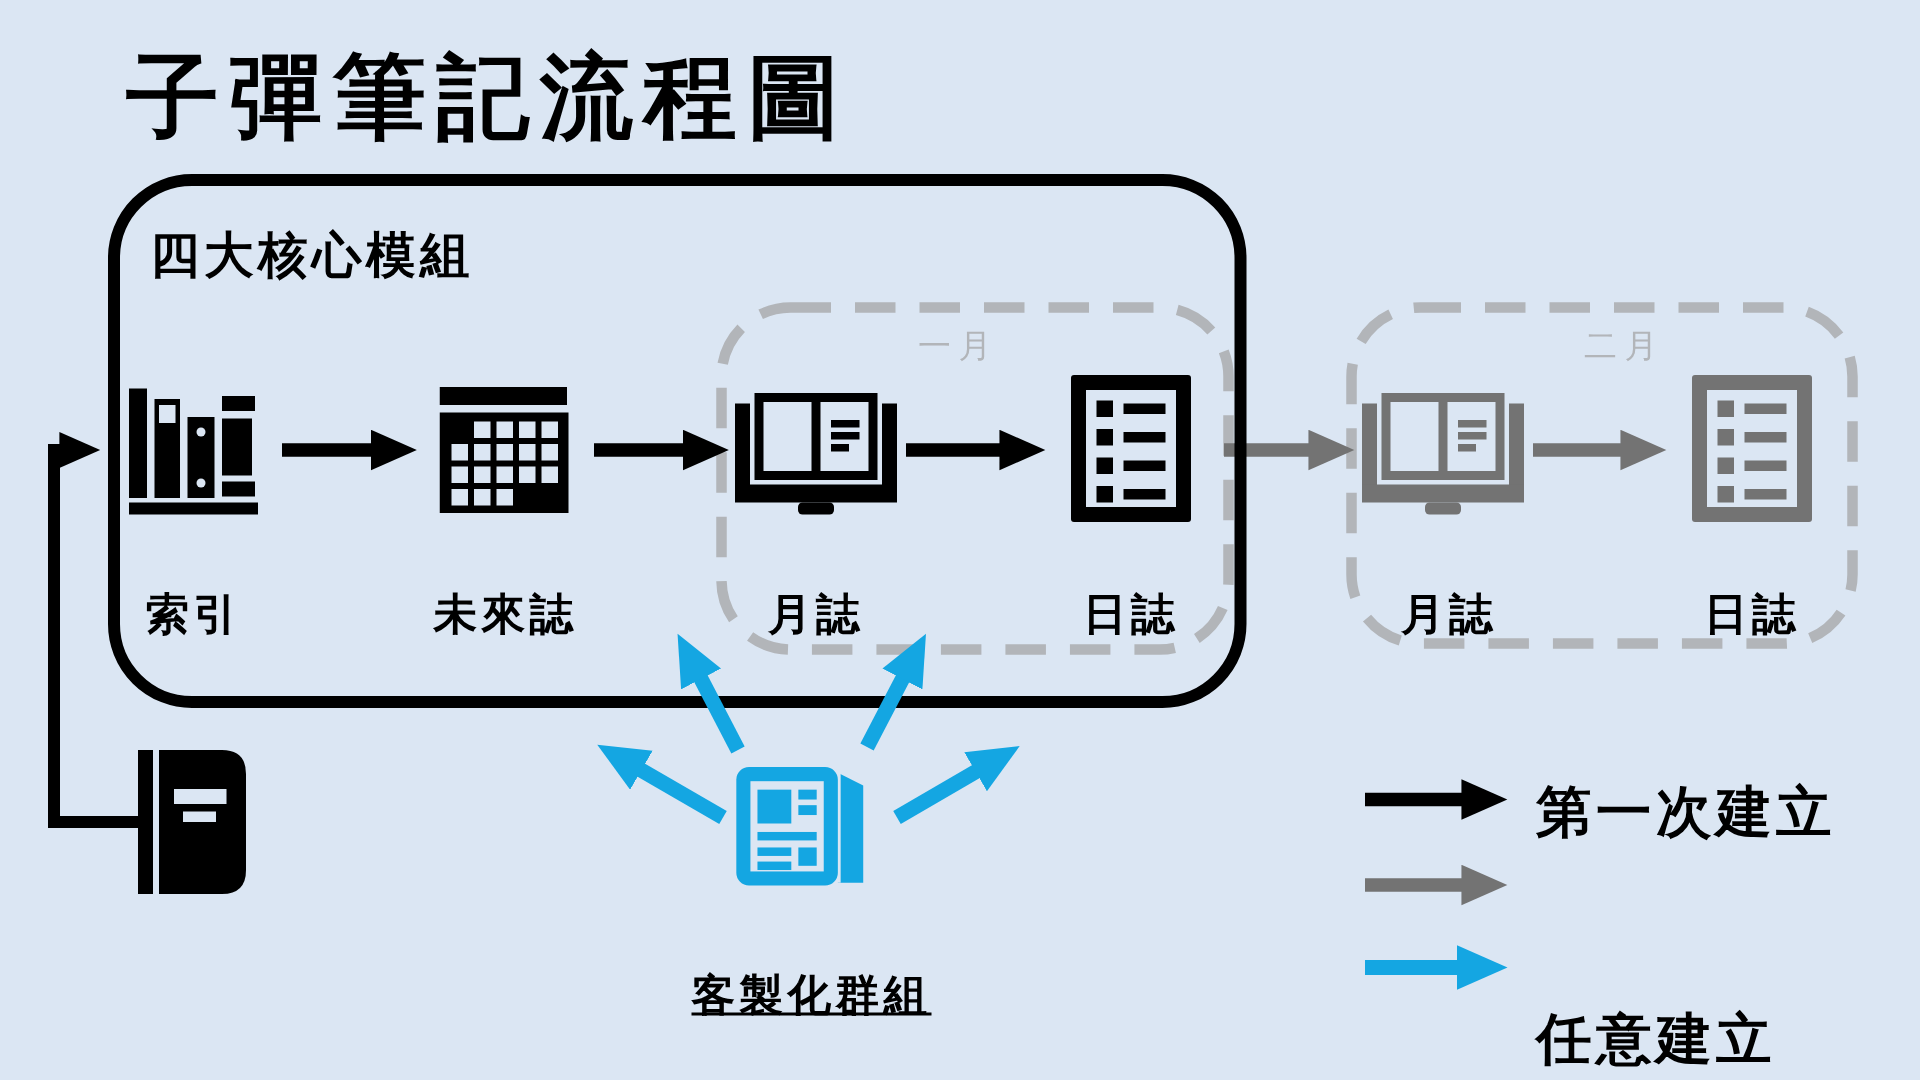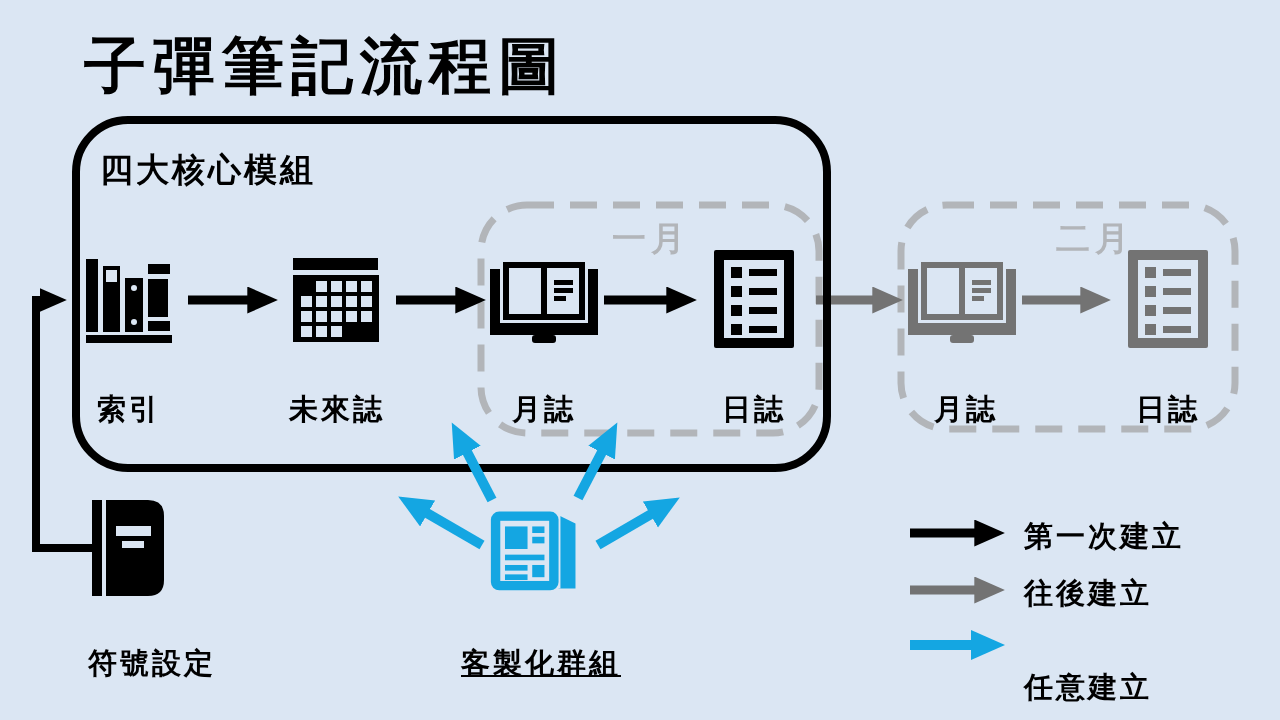--- a/index.html
+++ b/index.html
@@ -28,37 +28,37 @@
     left:72px;top:116px;width:759px;height:356px;
     border:8px solid var(--ink);border-radius:56px;
     box-sizing:border-box;z-index:3;pointer-events:none;
   }
   .core-box-label{
     left:100px;top:148px;
     font-size:33px;font-weight:bold;letter-spacing:3px;
     color:var(--ink);white-space:nowrap;z-index:4;
   }
   .month-label{
-    font-size:34px;font-weight:bold;letter-spacing:5px;
+    font-size:22px;font-weight:normal;letter-spacing:5px;
     color:var(--light-gray);white-space:nowrap;z-index:2;
   }
   .month-label.jan{left:612px;top:216px;}
   .month-label.feb{left:1036px;top:216px;margin-left:20px;}
   .node-icon{z-index:4;}
   .node-icon svg{display:block;fill:var(--ink);}
   .node-icon.gray svg{fill:var(--gray);}
   .node-icon.blue svg{fill:var(--blue);}
   .hole{fill:var(--background);}
   .node-label{
     width:200px;text-align:center;
     font-size:29px;font-weight:bold;letter-spacing:3px;
     color:var(--ink);z-index:4;white-space:nowrap;margin-top:19px;
   }
   .legend-label{
-    font-size:29px;font-weight:bold;letter-spacing:3px;
+    font-size:37px;font-weight:bold;letter-spacing:3px;
     color:var(--ink);white-space:nowrap;z-index:4;
   }
   svg.layer{position:absolute;left:0;top:0;z-index:2;pointer-events:none;}
   svg.layer.top{z-index:6;}
   .s-black{stroke:var(--ink);fill:none;}
   .s-gray{stroke:var(--gray);fill:none;}
   .s-blue{stroke:var(--blue);fill:none;}
   .s-dash{stroke:var(--light-gray);fill:none;}
   .mk-b{fill:var(--ink);}
   .mk-g{fill:var(--gray);}
@@ -213,41 +213,39 @@
   <div class="abs node-label" style="left:1068px;top:371px;">日誌</div>
 
   <div class="abs node-icon" style="left:92px;top:498px;">
     <svg width="74" height="100" viewBox="0 0 74 100">
       <rect x="0" y="2" width="10" height="96"></rect>
       <path d="M14,2 H56 Q72,2 72,18 V82 Q72,98 56,98 H14 Z"></path>
       <rect x="24" y="28" width="35" height="10" class="hole"></rect>
       <rect x="30" y="43" width="22" height="7" class="hole"></rect>
     </svg>
   </div>
-  <div class="abs node-label" style="left:52px;top:625px;">符號設定</div>
 
   <div class="abs node-icon blue" style="left:488px;top:502px;">
     <svg width="96" height="94" viewBox="0 0 100 100">
       <path d="M74,14 L92,23 V92 H74 Z"></path>
       <rect x="69" y="12" width="7" height="80" class="hole"></rect>
       <rect x="2" y="10" width="72" height="84" rx="9"></rect>
       <rect x="12" y="20" width="52" height="64" class="hole"></rect>
       <rect x="17" y="26" width="24" height="24"></rect>
       <rect x="46" y="26" width="13" height="7"></rect>
       <rect x="46" y="37" width="13" height="7"></rect>
       <rect x="17" y="56" width="42" height="6"></rect>
       <rect x="17" y="67" width="24" height="6"></rect>
       <rect x="46" y="67" width="13" height="13"></rect>
       <rect x="17" y="77" width="24" height="6"></rect>
     </svg>
   </div>
   <div class="abs node-label" style="left:441px;top:625px;text-decoration:underline;">客製化群組</div>
 
   <div class="abs legend-label" style="left:1024px;top:517px;">第一次建立</div>
-  <div class="abs legend-label" style="left:1024px;top:574px;">往後建立</div>
   <div class="abs legend-label" style="left:1024px;top:629px;margin-top:39px;">任意建立</div>
 
   <svg class="layer top" width="1280" height="720" viewBox="0 0 1280 720">
     <path d="M492,500 L466,450" class="s-blue" stroke-width="10" marker-end="url(#mk-blue)"></path>
     <path d="M578,498 L603,450" class="s-blue" stroke-width="10" marker-end="url(#mk-blue)"></path>
     <path d="M482,545 L425,512" class="s-blue" stroke-width="10" marker-end="url(#mk-blue)"></path>
     <path d="M598,545 L653,513" class="s-blue" stroke-width="10" marker-end="url(#mk-blue)"></path>
   </svg>
 
 </div>

